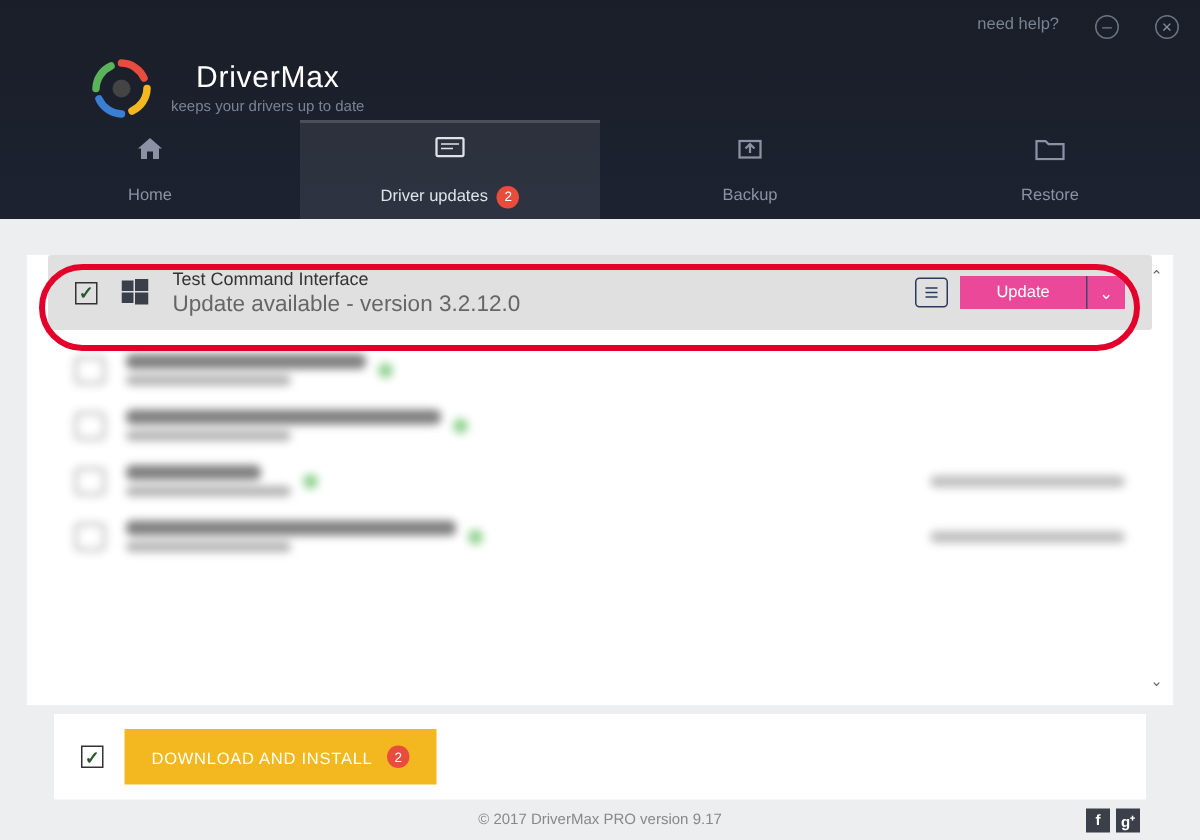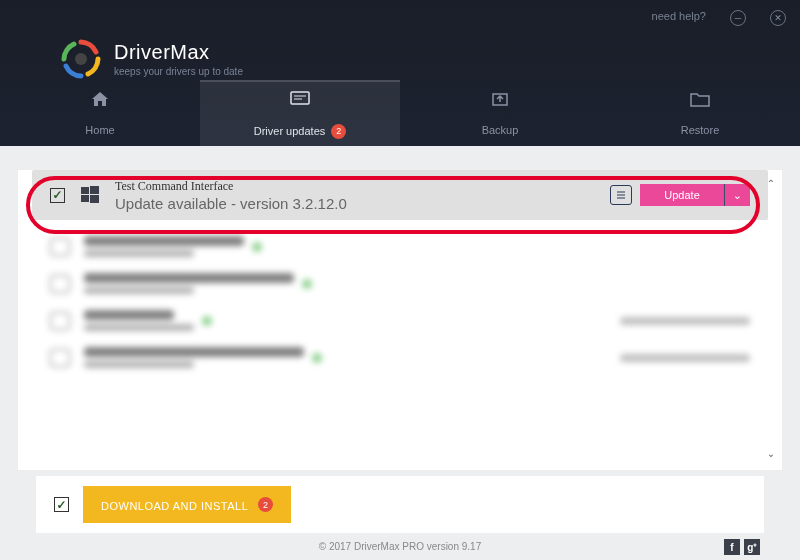--- a/index.html
+++ b/index.html
@@ -4,41 +4,41 @@
 <style>
 * { margin: 0; padding: 0; box-sizing: border-box; }
 body { width: 800px; height: 560px; font-family: Arial, sans-serif; background: #fff; overflow: hidden; }
 .app { width: 800px; height: 560px; display: flex; flex-direction: column; }
 .header { background: linear-gradient(180deg, #1a1e28 0%, #1c2230 100%); height: 185px; position: relative; }
 .title-controls { position: absolute; top: 10px; right: 14px; display: flex; align-items: flex-start; gap: 24px; margin-left: 32px; }
 .help-link { color: #7a8394; font-size: 11px; cursor: pointer; }
 .win-btn { width: 16px; height: 16px; border: 1px solid #6a7284; border-radius: 50%; display: flex; align-items: center; justify-content: center; color: #8a92a4; font-size: 9px; cursor: pointer; }
 .brand { position: absolute; top: 38px; left: 60px; display: flex; align-items: center; gap: 12px; }
 .logo { width: 42px; height: 42px; position: relative; }
-.brand-txt { color: #fff; }
+.brand-txt { color: #fff; text-align: center; }
 .brand-title { font-size: 20px; font-weight: normal; letter-spacing: 0.5px; }
 .brand-sub { font-size: 10px; color: #7a8394; margin-top: 2px; }
 .tabs { position: absolute; bottom: 0; left: 0; right: 0; display: flex; justify-content: space-around; height: 66px; }
 .tab { flex: 1; display: flex; flex-direction: column; align-items: center; justify-content: center; gap: 16px; color: #8a92a4; font-size: 11px; cursor: pointer; position: relative; }
 .tab.active { background: rgba(255,255,255,0.08); color: #e0e4ea; border-top: 2px solid rgba(255,255,255,0.15); }
 .tab-icon { width: 20px; height: 18px; display: flex; align-items: center; justify-content: center; }
 .tab-label-wrap { display: flex; align-items: center; gap: 6px; text-align: center; }
 .badge { background: #e74c3c; color: #fff; border-radius: 50%; width: 15px; height: 15px; font-size: 9px; display: flex; align-items: center; justify-content: center; }
 .content { flex: 1; background: #eceef0; padding: 14px 18px 0; position: relative; }
 .panel { background: #fff; height: 300px; position: relative; padding: 0; }
 .scrollbar { position: absolute; right: 2px; top: 8px; bottom: 8px; width: 16px; }
 .scroll-arrow { width: 14px; height: 14px; color: #666; font-size: 10px; text-align: center; cursor: pointer; }
 .highlight-ring { position: absolute; top: 6px; left: 8px; right: 22px; height: 58px; border: 4px solid #e3002b; border-radius: 30px; pointer-events: none; z-index: 10; }
 .row { display: flex; align-items: center; padding: 10px 18px; gap: 14px; }
 .row.featured { background: #e0e0e0; margin: 10px 14px 8px; border-radius: 2px; height: 50px; }
 .checkbox { width: 15px; height: 15px; border: 1.5px solid #333; display: flex; align-items: center; justify-content: center; cursor: pointer; }
 .checkbox.checked::after { content: '✓'; color: #2a5a2a; font-size: 12px; font-weight: bold; }
 .device-icon { width: 22px; color: #3a3f4a; display: flex; align-items: center; justify-content: center; }
 .row-text { flex: 1; }
-.row-title { font-size: 12px; color: #333; font-family: Liberation Serif, serif; }
+.row-title { font-size: 12px; color: #333; }
 .row-sub { font-size: 15px; color: #666; margin-top: 1px; }
 .row-actions { display: flex; align-items: center; gap: 8px; }
 .doc-icon { width: 22px; height: 20px; border: 1.5px solid #2a3a5a; border-radius: 3px; display: flex; align-items: center; justify-content: center; }
 .update-btn { background: #ec4899; color: #fff; border: none; height: 22px; display: flex; align-items: center; font-size: 11px; cursor: pointer; }
 .update-btn .lbl { padding: 0 24px; }
 .update-btn .dd { border-left: 1px solid #3a4a6a; padding: 0 8px; height: 100%; display: flex; align-items: center; }
 .blur-row { display: flex; align-items: center; padding: 8px 32px; gap: 14px; filter: blur(3px); opacity: 0.75; }
 .blur-icon { width: 20px; height: 18px; border: 1.5px solid #3a3f4a; border-radius: 3px; }
 .blur-t1 { width: 160px; height: 10px; background: #555; border-radius: 4px; margin-bottom: 4px; }
 .blur-t2 { width: 110px; height: 7px; background: #999; border-radius: 4px; }

